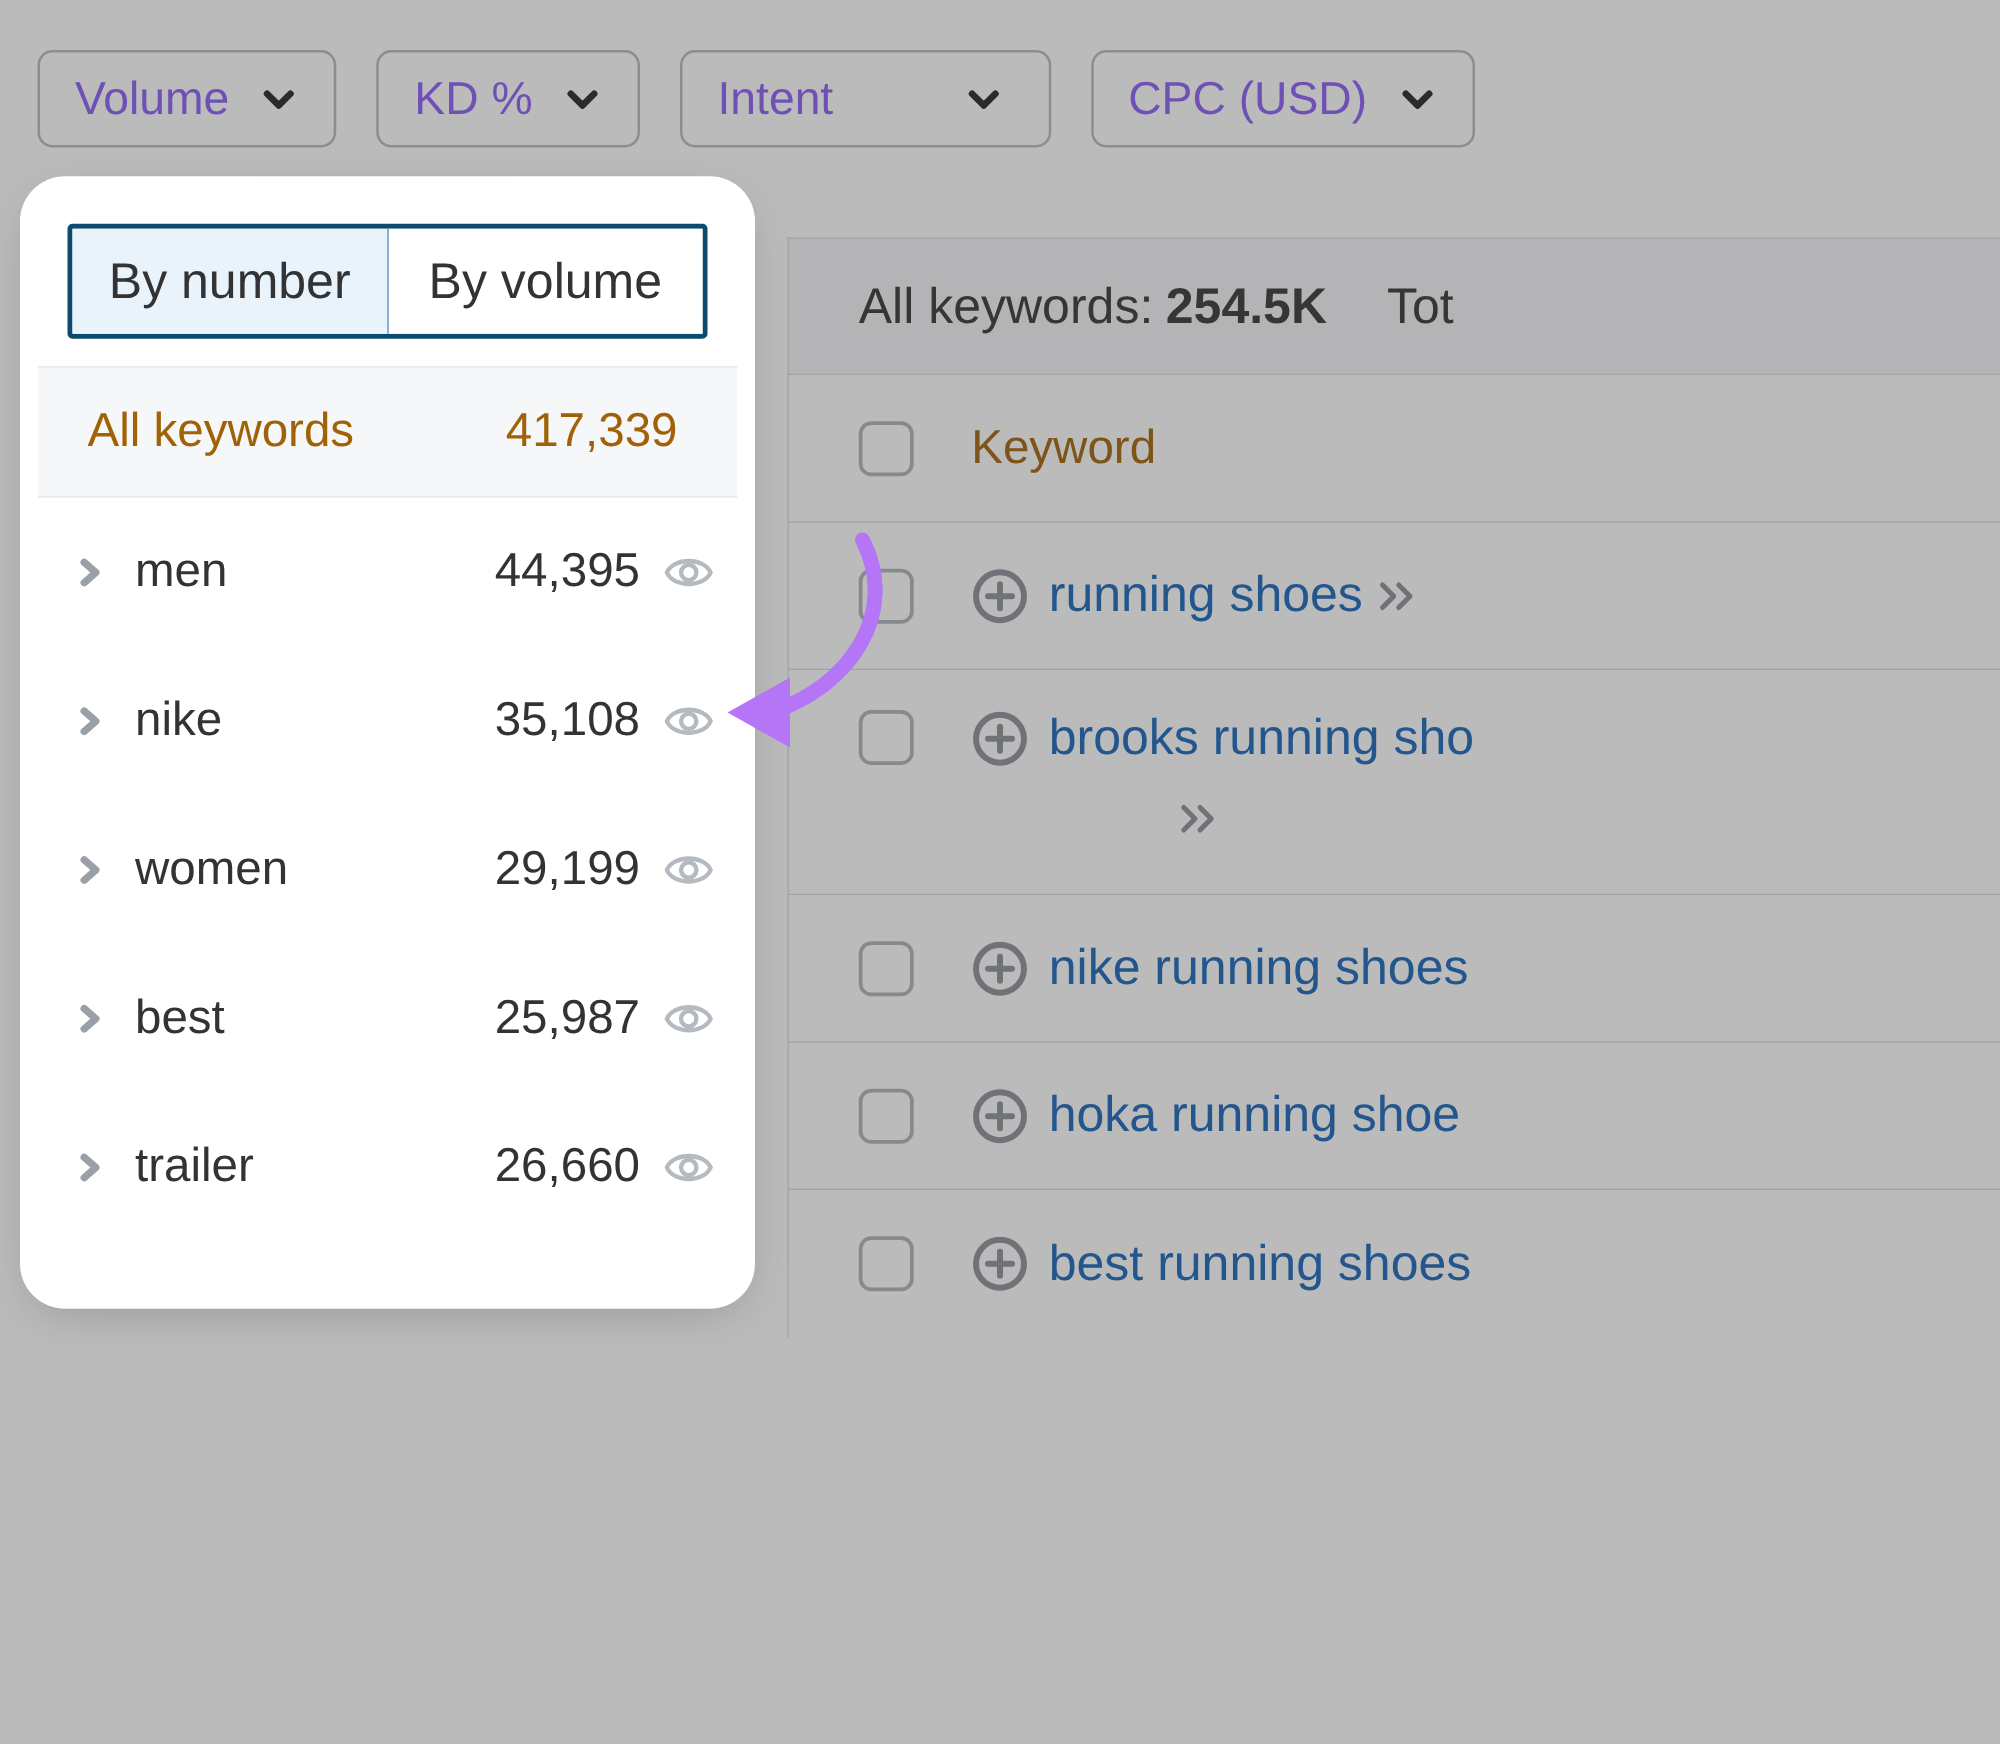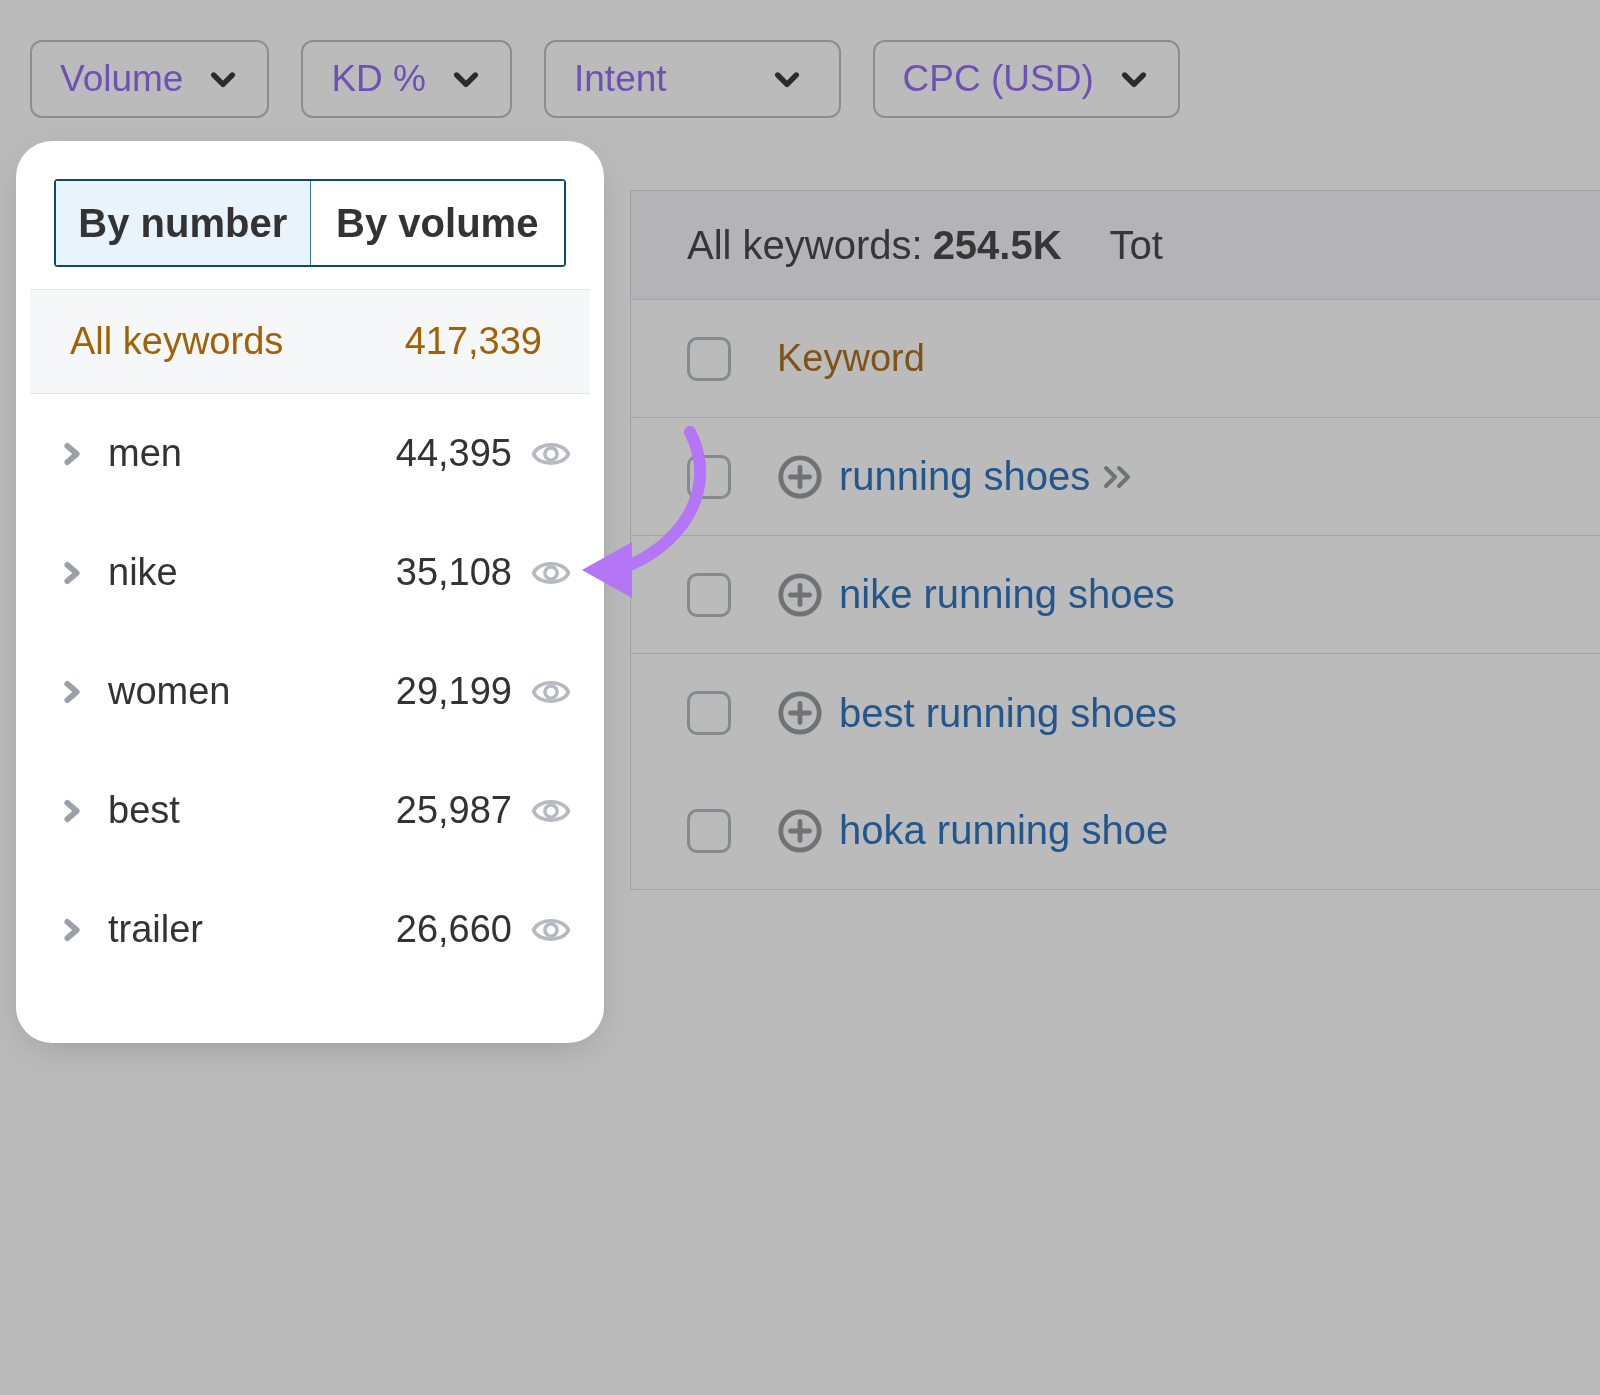--- a/index.html
+++ b/index.html
@@ -110,25 +110,24 @@
     background:#fff;
     border-radius: 22px;
     box-shadow: 0 0 0 14px #fff, 0 10px 40px rgba(0,0,0,0.25);
     z-index: 20;
     overflow:hidden;
   }
   .tab-wrap{
     padding:24px 24px 0 24px;
   }
   .tab-highlight{
-    border: 2px solid #0c4a6e;
+    border: 4px solid #0c4a6e;
     border-radius: 4px;
     display:flex;
     width:100%;
-    font-weight:bold;
   }
   .tab {
     flex:1;
     height: 84px;
     display:flex;
     align-items:center;
     justify-content:center;
     font-size: 40px;
     color:#333;
     cursor:pointer;
@@ -221,49 +220,64 @@
         <line x1="24" y1="14" x2="24" y2="34"></line>
         <line x1="14" y1="24" x2="34" y2="24"></line>
       </svg>
     <span class="kw-link">running shoes</span>
     <svg class="dbl-chev" viewBox="0 0 34 30">
         <polyline points="4 6 13 15 4 24"></polyline>
         <polyline points="17 6 26 15 17 24"></polyline>
       </svg>
   </div>
 
+  <div class="kw-row tall">
+    <div class="cbx"></div>
+    <svg class="plus-circ" viewBox="0 0 48 48">
+        <circle cx="24" cy="24" r="20"></circle>
+        <line x1="24" y1="14" x2="24" y2="34"></line>
+        <line x1="14" y1="24" x2="34" y2="24"></line>
+      </svg>
+    <span>
+      <span class="kw-link">brooks running sho</span>
+      <span class="wrapline"><svg class="dbl-chev" viewBox="0 0 34 30">
+            <polyline points="4 6 13 15 4 24"></polyline>
+            <polyline points="17 6 26 15 17 24"></polyline>
+          </svg></span>
+    </span>
+  </div>
 
   <div class="kw-row">
     <div class="cbx"></div>
     <svg class="plus-circ" viewBox="0 0 48 48">
         <circle cx="24" cy="24" r="20"></circle>
         <line x1="24" y1="14" x2="24" y2="34"></line>
         <line x1="14" y1="24" x2="34" y2="24"></line>
       </svg>
     <span class="kw-link">nike running shoes</span>
   </div>
 
+  <div class="kw-row">
+    <div class="cbx"></div>
+    <svg class="plus-circ" viewBox="0 0 48 48">
+        <circle cx="24" cy="24" r="20"></circle>
+        <line x1="24" y1="14" x2="24" y2="34"></line>
+        <line x1="14" y1="24" x2="34" y2="24"></line>
+      </svg>
+    <span class="kw-link">hoka running shoe</span>
+  </div>
+
   <div class="kw-row" style="border-bottom:none">
     <div class="cbx"></div>
     <svg class="plus-circ" viewBox="0 0 48 48">
         <circle cx="24" cy="24" r="20"></circle>
         <line x1="24" y1="14" x2="24" y2="34"></line>
         <line x1="14" y1="24" x2="34" y2="24"></line>
       </svg>
     <span class="kw-link">best running shoes</span>
-  </div>
-
-  <div class="kw-row">
-    <div class="cbx"></div>
-    <svg class="plus-circ" viewBox="0 0 48 48">
-        <circle cx="24" cy="24" r="20"></circle>
-        <line x1="24" y1="14" x2="24" y2="34"></line>
-        <line x1="14" y1="24" x2="34" y2="24"></line>
-      </svg>
-    <span class="kw-link">hoka running shoe</span>
   </div>
 </div>
 
 <div class="dim-overlay"></div>
 
 <div class="left-panel">
   <div class="tab-wrap">
     <div class="tab-highlight">
       <div class="tab active">By number</div>
       <div class="tab">By volume</div>

